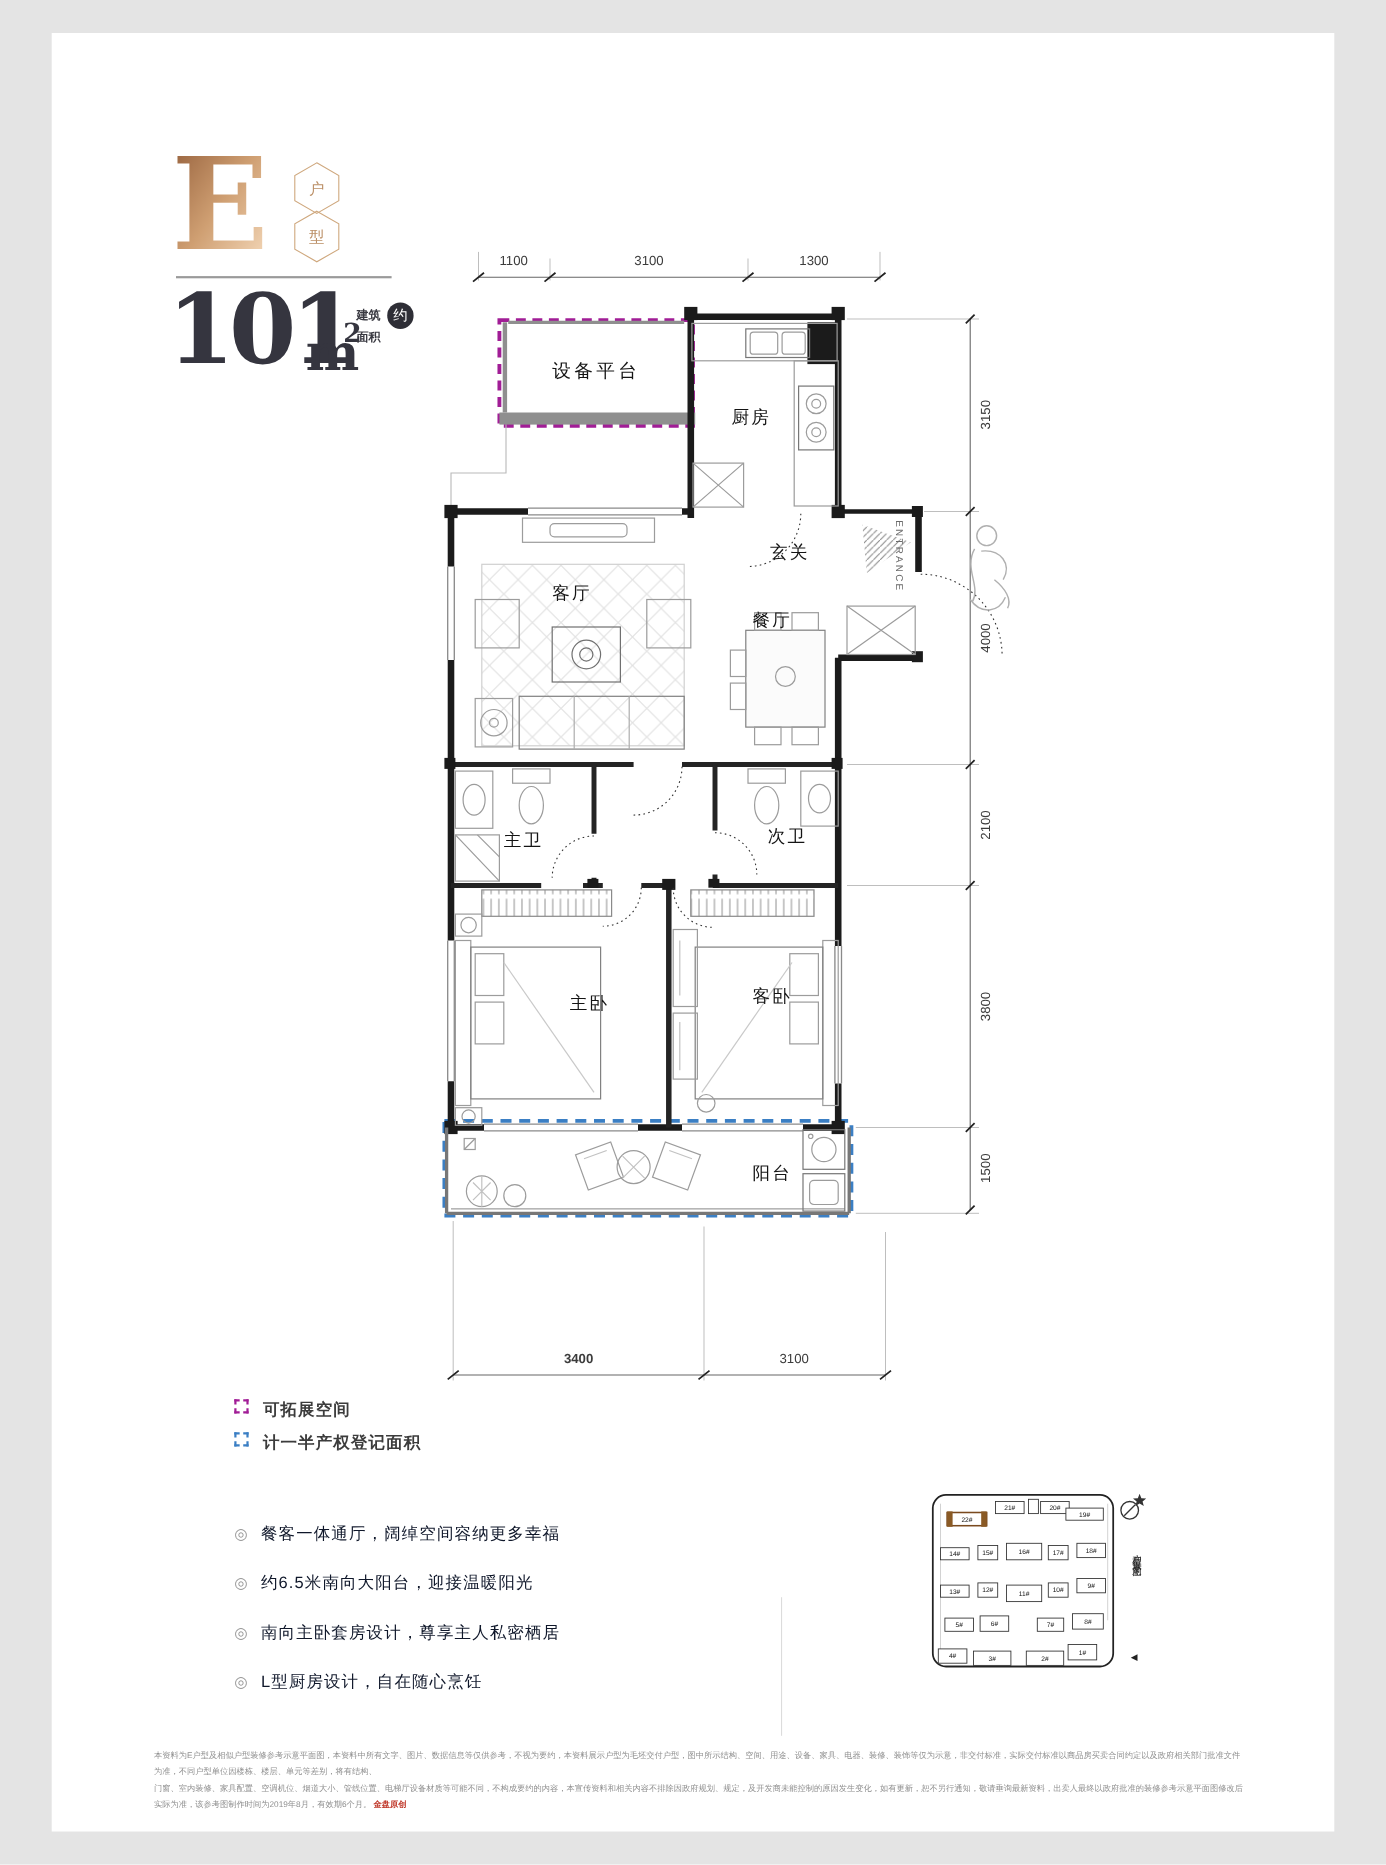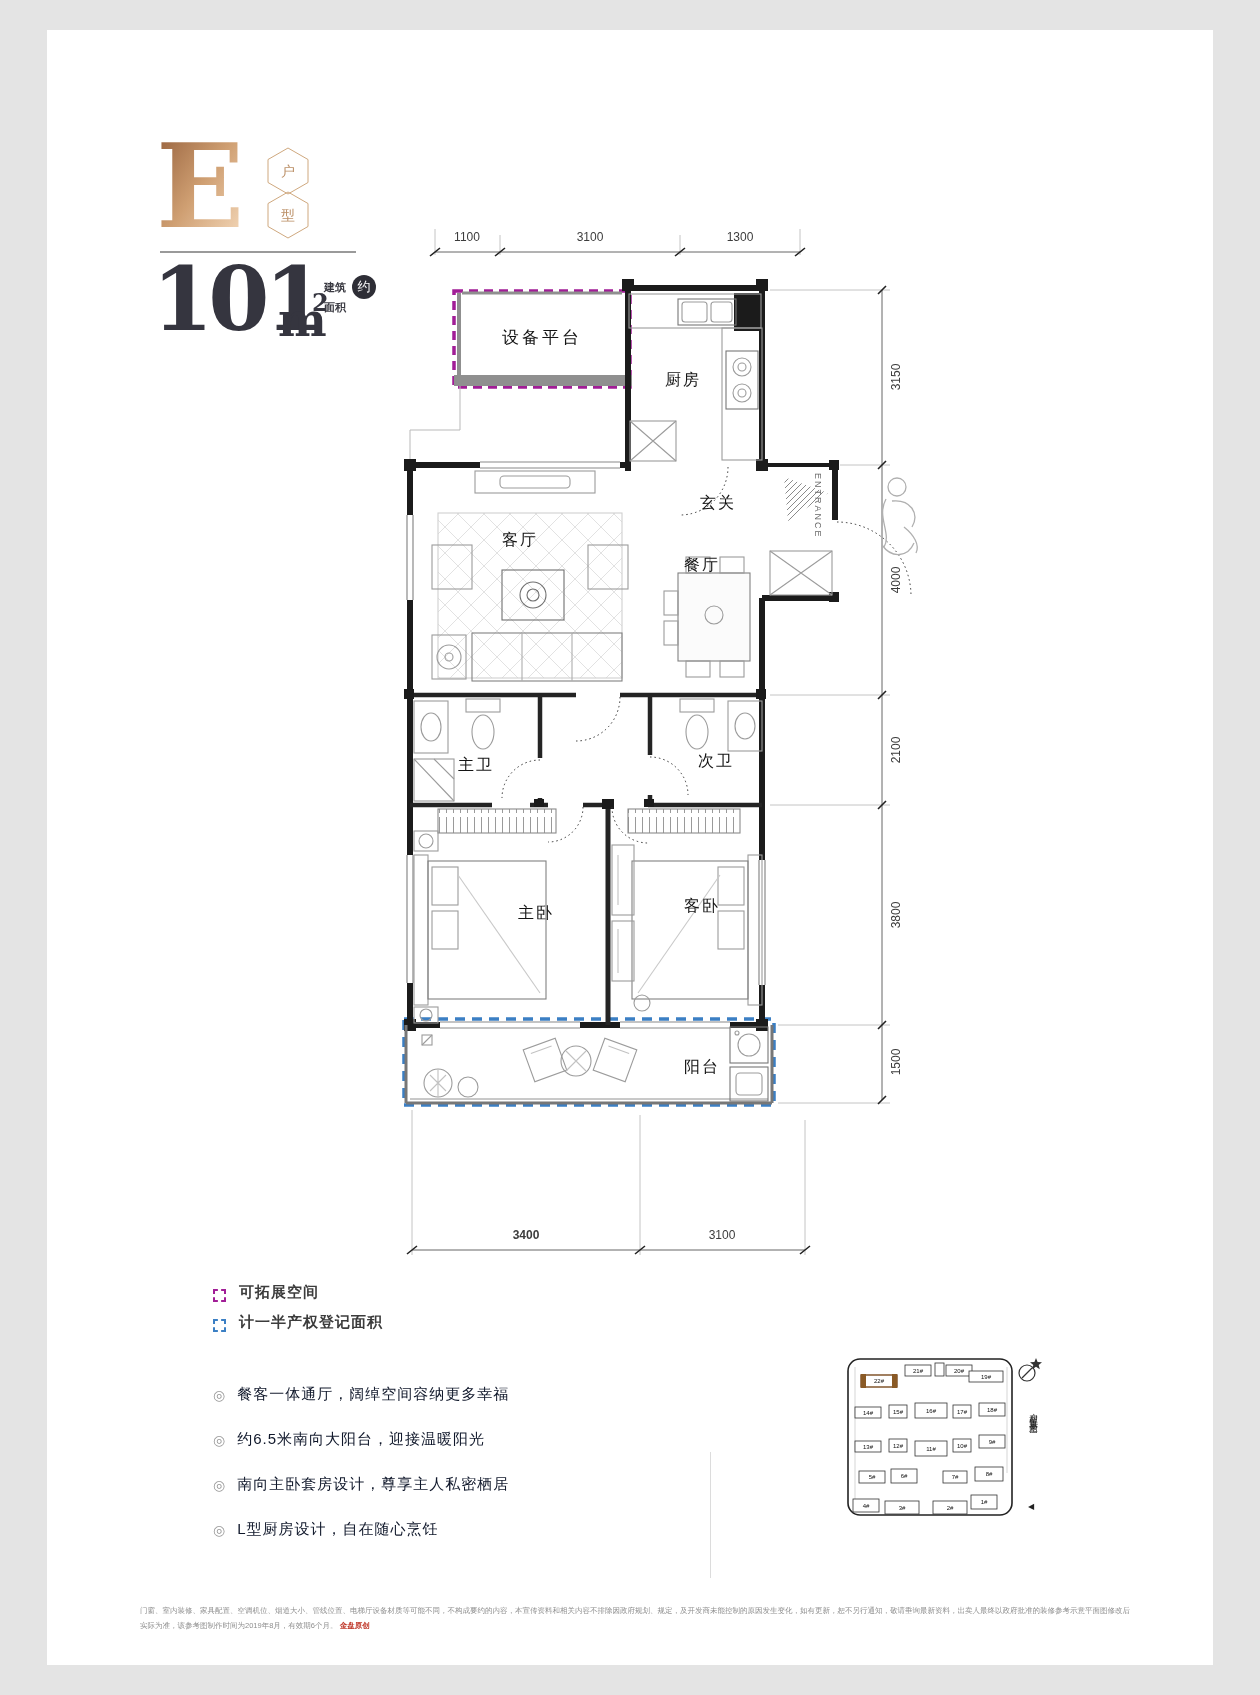--- a/index.html
+++ b/index.html
@@ -30,21 +30,21 @@
   .plan-label{position:absolute;transform:translate(-50%,-50%);font-size:16px;color:#141414;
     letter-spacing:2px;font-weight:500;white-space:nowrap;}
   .plan-label.big{font-size:17px;font-weight:400;letter-spacing:3px;}
   .dim{position:absolute;transform:translate(-50%,-50%);font-size:12px;color:#3c3c3c;white-space:nowrap;}
   .dim.rot{transform:translate(-50%,-50%) rotate(-90deg);}
   .entrance-label{position:absolute;left:433px;top:258px;writing-mode:vertical-lr;font-size:9px;
     letter-spacing:2px;color:#6a6a6a;}
 
   
   .legend{position:absolute;left:213px;top:1272px;}
-  .legend-item{display:flex;align-items:flex-end;height:30px;}
+  .legend-item{display:flex;align-items:flex-start;height:30px;}
   .legend-swatch{width:13px;height:13px;border:2px dashed #999;margin-right:13px;box-sizing:border-box;}
   .legend-label{font-size:15px;font-weight:600;color:#3c3c3c;letter-spacing:1px;}
 
   
   .features{position:absolute;left:213px;top:1372px;margin:0;padding:0;list-style:none;}
   .features li{display:flex;align-items:center;height:45px;}
   .fi{font-size:14px;color:#9a9a9a;margin-right:12px;}
   .ft{font-size:15px;color:#0f172a;letter-spacing:1px;}
 
   
@@ -447,17 +447,17 @@
   <svg class="compass" width="30" height="30" viewBox="0 0 30 30">
     <circle cx="13" cy="17" r="8" fill="none" stroke="#333" stroke-width="1.2"></circle>
     <path d="M8,22 L18,12" stroke="#333" stroke-width="1.2"></path>
     <polygon points="22,2 23.6,6 28,6.3 24.7,9 25.8,13.2 22,10.8 18.2,13.2 19.3,9 16,6.3 20.4,6" fill="#333"></polygon>
   </svg>
   <div class="siteplan-caption">户型位置示意图</div>
   <div class="siteplan-pointer">◀</div>
   <div class="divider-v"></div>
 
   <div class="footer">
-    <br>
+    <span>本资料为E户型及相似户型装修参考示意平面图，本资料中所有文字、图片、数据信息等仅供参考，不视为要约，本资料展示户型为毛坯交付户型，图中所示结构、空间、用途、设备、家具、电器、装修、装饰等仅为示意，非交付标准，实际交付标准以商品房买卖合同约定以及政府相关部门批准文件为准，不同户型单位因楼栋、楼层、单元等差别，将有结构、</span><br>
     <span>门窗、室内装修、家具配置、空调机位、烟道大小、管线位置、电梯厅设备材质等可能不同，不构成要约的内容，本宣传资料和相关内容不排除因政府规划、规定，及开发商未能控制的原因发生变化，如有更新，恕不另行通知，敬请垂询最新资料，出卖人最终以政府批准的装修参考示意平面图修改后实际为准，该参考图制作时间为2019年8月，有效期6个月。</span>
     <span class="brand">金盘原创</span>
   </div>
 </div>
 
 </body></html>

